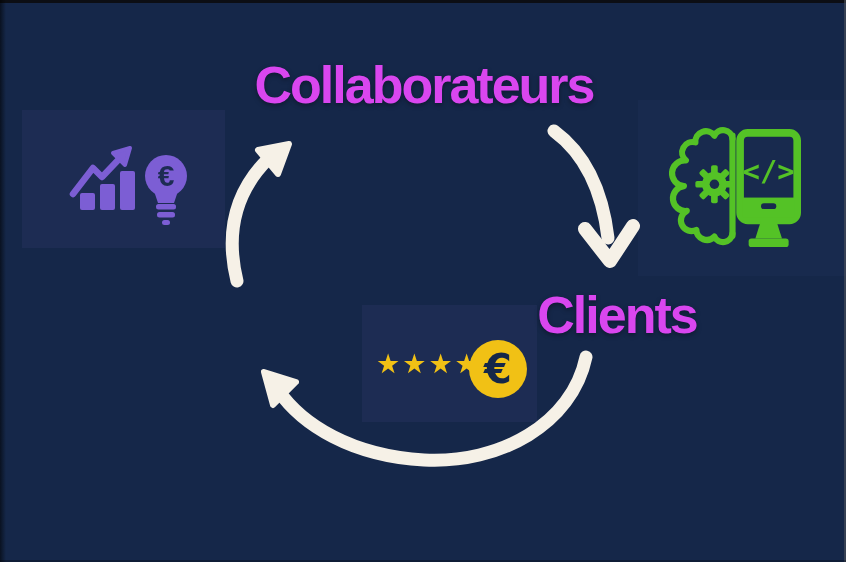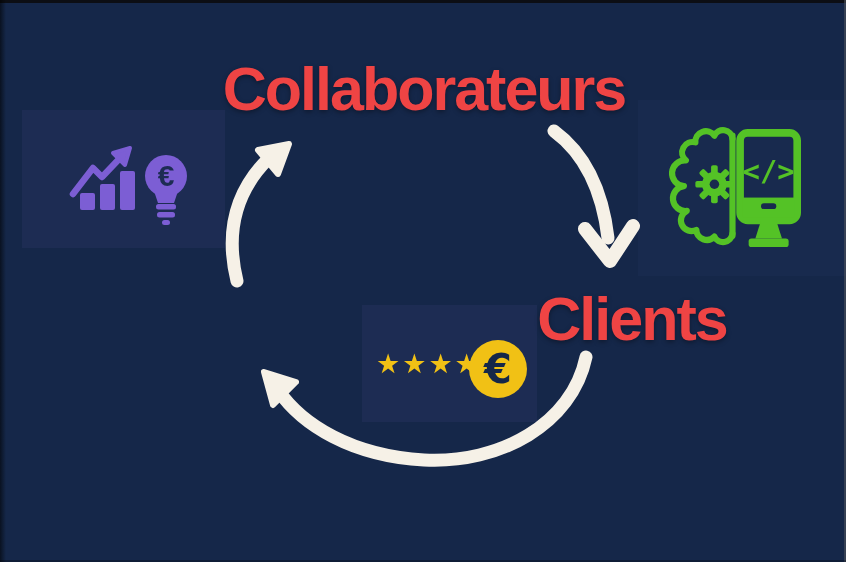--- a/index.html
+++ b/index.html
@@ -16,28 +16,28 @@
   .edge-bottom{position:absolute;left:0;bottom:0;width:846px;height:2px;background:rgba(0,0,0,.25);}
 
   
   .panel{position:absolute;background:#1d2c53;}
   .growth-panel{left:22px;top:110px;width:203px;height:138px;}
   .tech-panel{left:638px;top:100px;width:208px;height:176px;background:#182a4e;}
   .stars-panel{left:362px;top:305px;width:175px;height:117px;}
 
   
   .label{
-    position:absolute;color:#ef4444;font-weight:700;font-size:61px;
+    position:absolute;color:#d946ef;font-weight:700;font-size:52px;
     letter-spacing:-2px;line-height:1;white-space:nowrap;
     transform:translateX(-50%);
     text-shadow:0 2px 5px rgba(0,0,0,.35);
   }
   .label-top{left:424px;top:59px;}
   .label-left{left:236px;top:289px;}
-  .label-right{left:632px;top:289px;}
+  .label-right{left:617px;top:289px;}
 
   .icon-svg{position:absolute;overflow:visible;}
   .growth-svg{left:66px;top:138px;}
   .tech-svg{left:683px;top:126px;}
   .arrows-svg{position:absolute;left:0;top:0;pointer-events:none;}
 
   .shaft{fill:none;stroke:#f6f1e7;stroke-width:13;stroke-linecap:round;}
   .head{fill:#f6f1e7;stroke:#f6f1e7;stroke-width:6;stroke-linejoin:round;}
   .head-v{fill:none;stroke:#f6f1e7;stroke-width:14;stroke-linecap:round;stroke-linejoin:round;}
 

